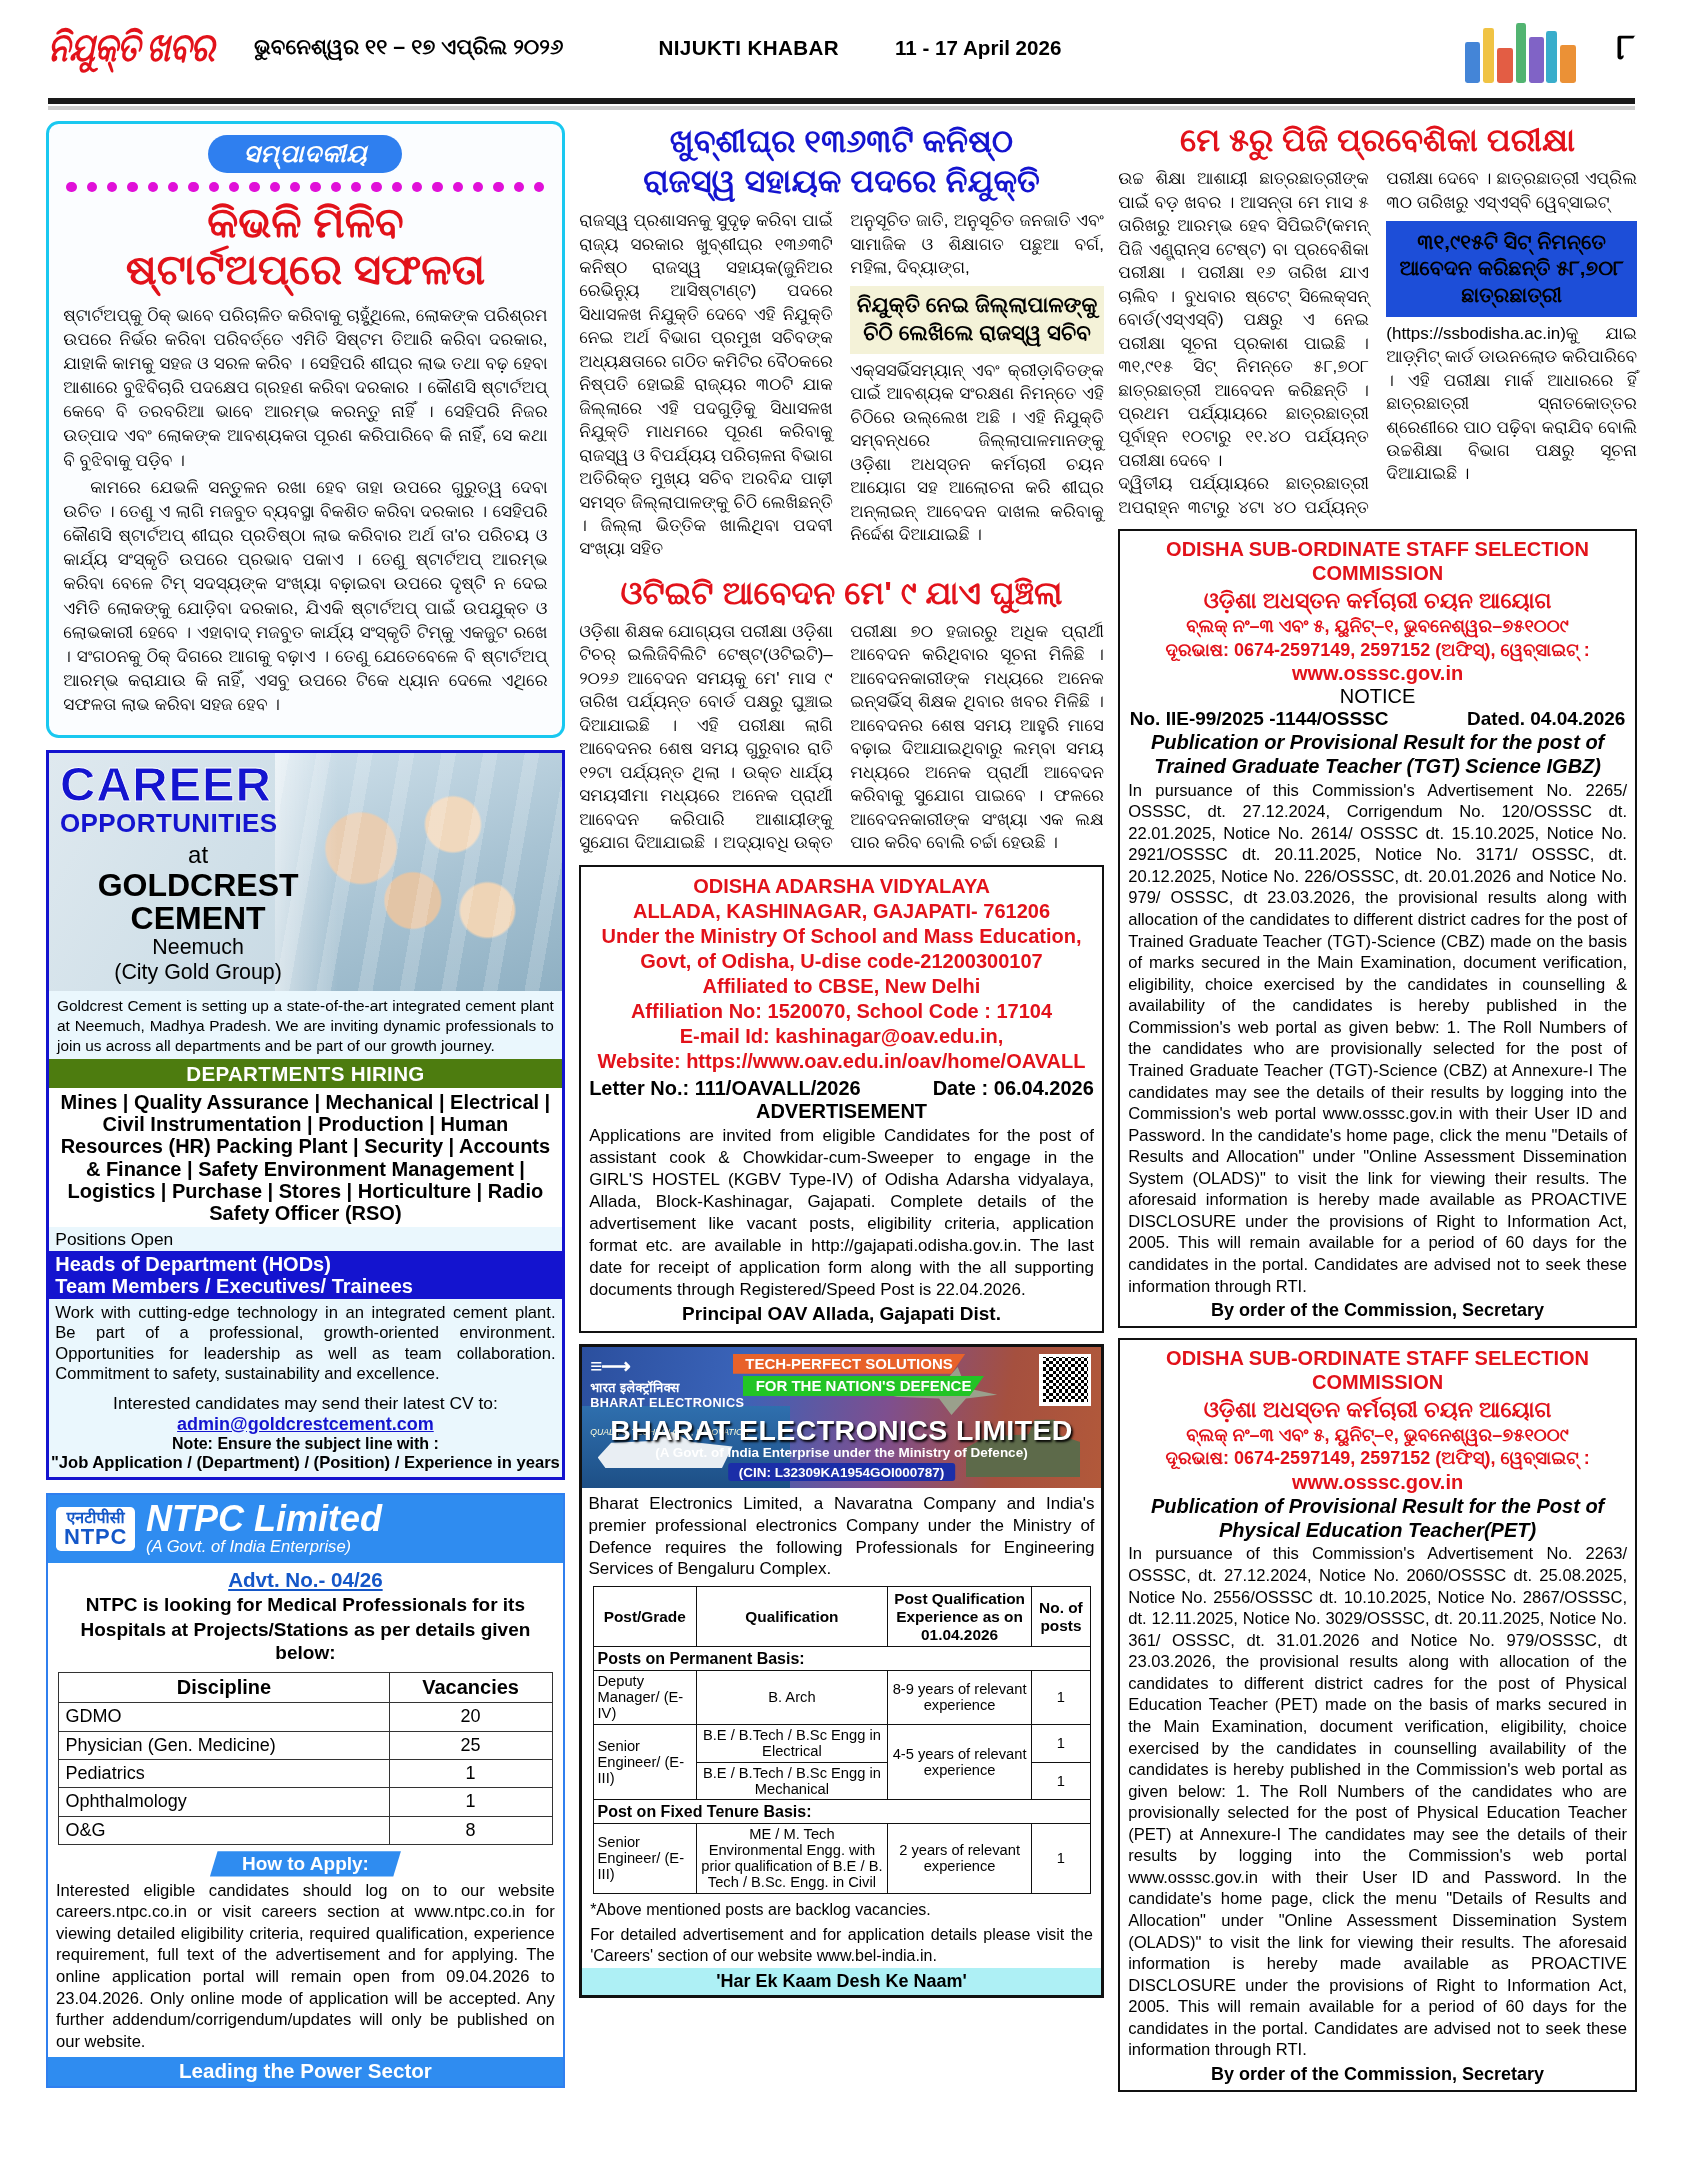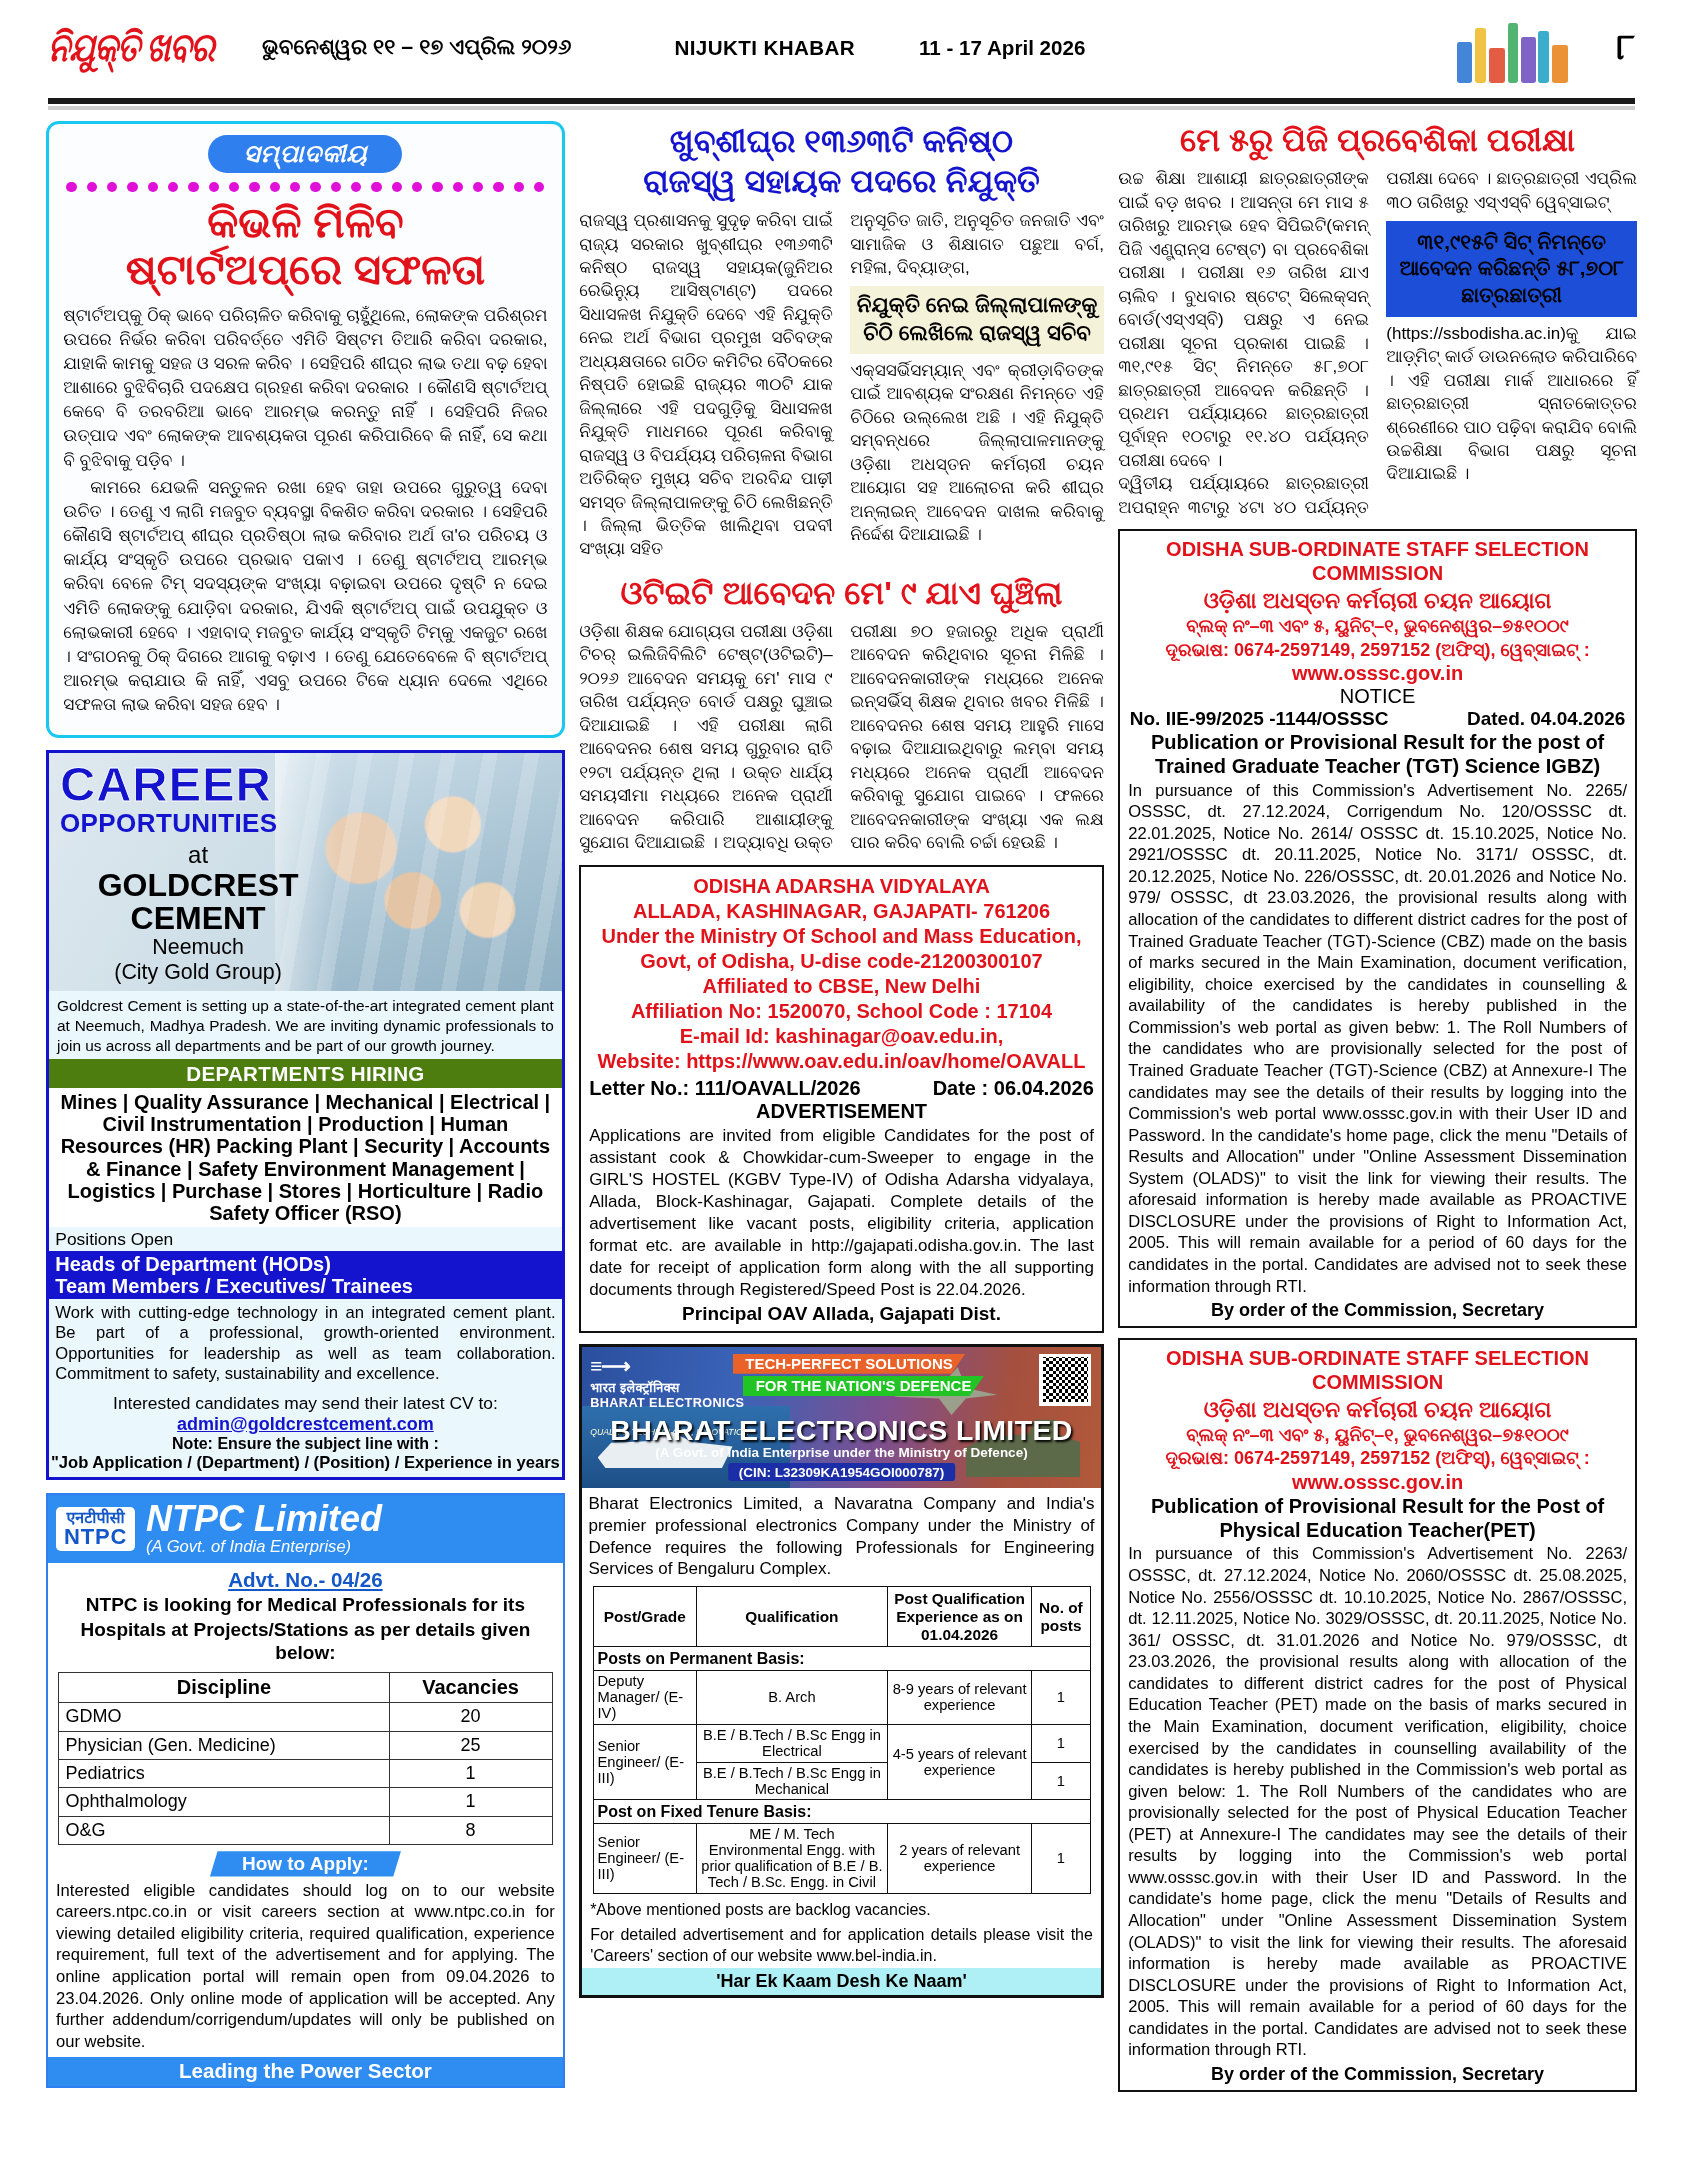--- a/index.html
+++ b/index.html
@@ -8,21 +8,21 @@
     width:1683px; height:2183px;
     font-family:"Liberation Sans", sans-serif;
     color:#000;
     position:relative;
     overflow:hidden;
   }
   .page { width:1683px; height:2183px; position:relative; padding:0; }
 
   
   .masthead { position:relative; height:95px; padding:0 48px; }
-  .mast-row { display:flex; align-items:center; height:100%; gap:16px; }
+  .mast-row { display:flex; align-items:center; height:100%; gap:8px; }
   .mast-logo {
     font-family:"Liberation Serif", serif;
     font-weight:bold; font-style:italic;
     font-size:32px; color:#e2121a; letter-spacing:-0.8px;
     white-space:nowrap;
     transform:scaleY(1.25);
   }
   .mast-odia {
     font-size:21.4px; font-weight:bold; margin-left:32px; white-space:nowrap;
   }
@@ -225,21 +225,21 @@
     background:#1d4ed8; text-align:center; font-weight:bold; font-size:20.6px;
     line-height:1.3; padding:8px 4.8px; margin:6.3px 0 4.8px 0; break-inside:avoid;
   }
   .osssc-box { border:2.4px solid #111; margin-top:9.5px; padding:6.3px 8px 4.8px 8px;}
   .osssc-red-en { color:#e2121a; font-weight:bold; text-align:center; font-size:20px; line-height:1.2;}
   .osssc-red-or { color:#e2121a; font-weight:bold; text-align:center; font-size:22px; line-height:1.3; margin-top:1.6px;}
   .osssc-red-sm { color:#e2121a; font-weight:bold; text-align:center; font-size:18px; line-height:1.3;}
   .osssc-web { color:#e2121a; font-weight:bold; text-align:center; font-size:20px;}
   .osssc-notice { text-align:center; font-size:20px; font-weight:normal; }
   .osssc-norow { display:flex; justify-content:space-between; font-size:19px; font-weight:bold; padding:0 1.6px;}
-  .osssc-title { text-align:center; font-weight:bold; font-size:20px; line-height:1.2;}
+  .osssc-title { text-align:center; font-weight:bold; font-size:20px; line-height:1.2;font-style:italic;}
   .osssc-body { font-size:16.6px; line-height:1.3; text-align:justify; margin-top:1.6px;}
   .osssc-byorder { text-align:center; font-weight:bold; font-size:18px; margin-top:3.2px;}
 </style>
 </head>
 <body>
 
 <div class="page">
 
   <div class="masthead">
     <div class="mast-row">

